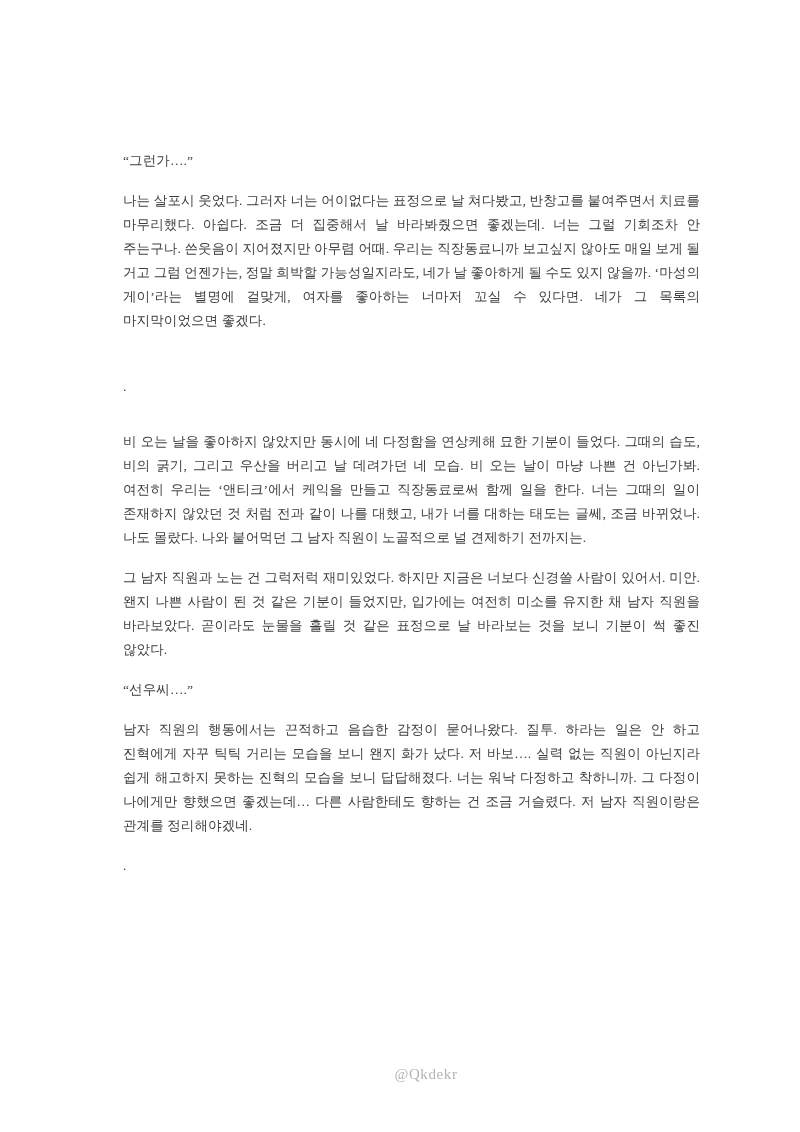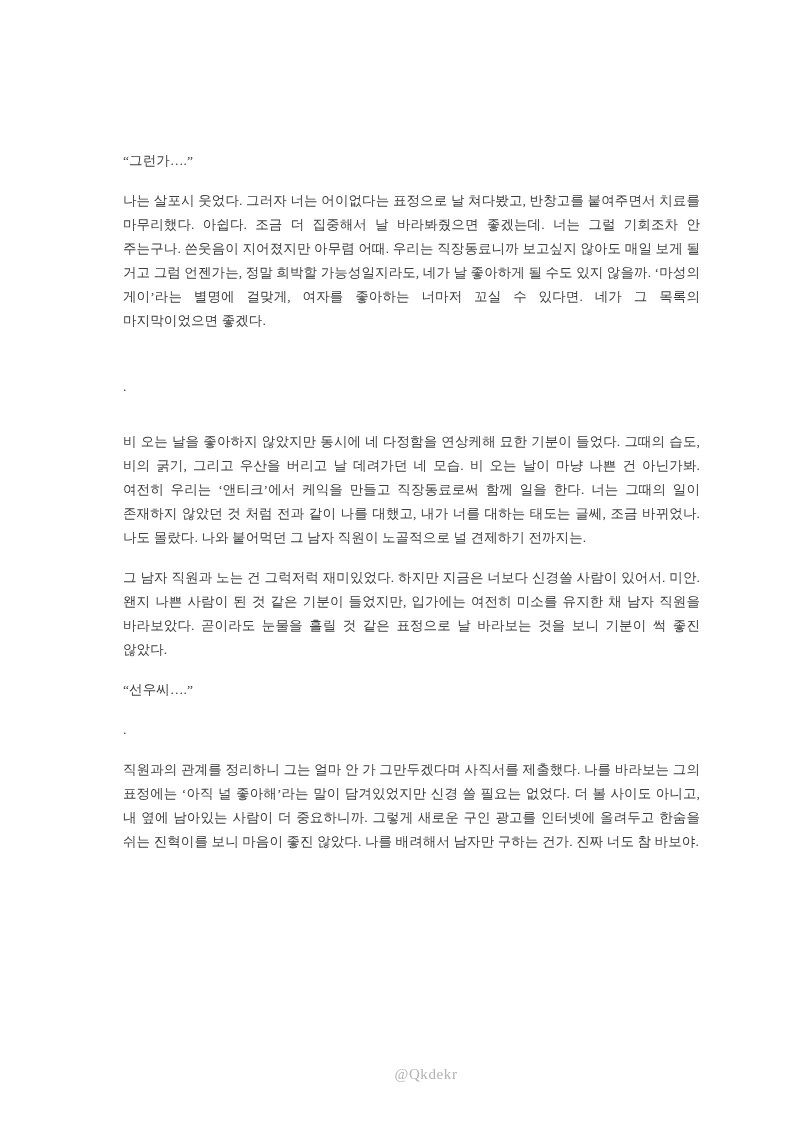--- a/index.html
+++ b/index.html
@@ -57,18 +57,18 @@
 <body>
 
 <div class="page">
   <div class="content">
     <p>“그런가….”</p>
     <p>나는 살포시 웃었다. 그러자 너는 어이없다는 표정으로 날 쳐다봤고, 반창고를 붙여주면서 치료를 마무리했다. 아쉽다. 조금 더 집중해서 날 바라봐줬으면 좋겠는데. 너는 그럴 기회조차 안 주는구나. 쓴웃음이 지어졌지만 아무렴 어때. 우리는 직장동료니까 보고싶지 않아도 매일 보게 될 거고 그럼 언젠가는, 정말 희박할 가능성일지라도, 네가 날 좋아하게 될 수도 있지 않을까. ‘마성의 게이’라는 별명에 걸맞게, 여자를 좋아하는 너마저 꼬실 수 있다면. 네가 그 목록의 마지막이었으면 좋겠다.</p>
     <p class="dot-separator-wide">.</p>
     <p>비 오는 날을 좋아하지 않았지만 동시에 네 다정함을 연상케해 묘한 기분이 들었다. 그때의 습도, 비의 굵기, 그리고 우산을 버리고 날 데려가던 네 모습. 비 오는 날이 마냥 나쁜 건 아닌가봐. 여전히 우리는 ‘앤티크’에서 케익을 만들고 직장동료로써 함께 일을 한다. 너는 그때의 일이 존재하지 않았던 것 처럼 전과 같이 나를 대했고, 내가 너를 대하는 태도는 글쎄, 조금 바뀌었나. 나도 몰랐다. 나와 붙어먹던 그 남자 직원이 노골적으로 널 견제하기 전까지는.</p>
     <p>그 남자 직원과 노는 건 그럭저럭 재미있었다. 하지만 지금은 너보다 신경쓸 사람이 있어서. 미안. 왠지 나쁜 사람이 된 것 같은 기분이 들었지만, 입가에는 여전히 미소를 유지한 채 남자 직원을 바라보았다. 곧이라도 눈물을 흘릴 것 같은 표정으로 날 바라보는 것을 보니 기분이 썩 좋진 않았다.</p>
     <p>“선우씨….”</p>
+    <p>남자 직원의 행동에서는 끈적하고 음습한 감정이 묻어나왔다. 질투. 하라는 일은 안 하고 진혁에게 자꾸 틱틱 거리는 모습을 보니 왠지 화가 났다. 저 바보…. 실력 없는 직원이 아닌지라 쉽게 해고하지 못하는 진혁의 모습을 보니 답답해졌다. 너는 워낙 다정하고 착하니까. 그 다정이 나에게만 향했으면 좋겠는데… 다른 사람한테도 향하는 건 조금 거슬렸다. 저 남자 직원이랑은 관계를 정리해야겠네.</p>
     <p class="dot-separator">.</p>
-    <p>직원과의 관계를 정리하니 그는 얼마 안 가 그만두겠다며 사직서를 제출했다. 나를 바라보는 그의 표정에는 ‘아직 널 좋아해’라는 말이 담겨있었지만 신경 쓸 필요는 없었다. 더 볼 사이도 아니고, 내 옆에 남아있는 사람이 더 중요하니까. 그렇게 새로운 구인 광고를 인터넷에 올려두고 한숨을 쉬는 진혁이를 보니 마음이 좋진 않았다. 나를 배려해서 남자만 구하는 건가. 진짜 너도 참 바보야.</p>
   </div>
 
   <div class="watermark">@Qkdekr</div>
 </div>
 
 </body></html>

